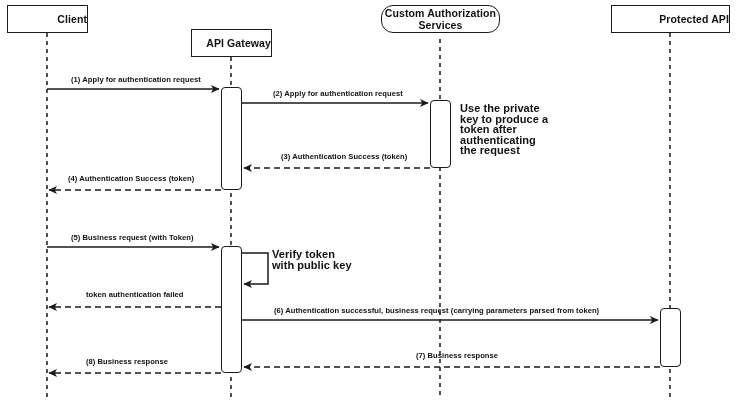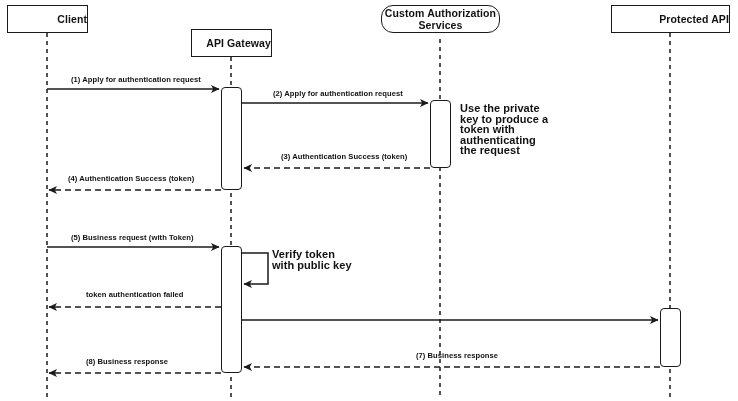--- a/index.html
+++ b/index.html
@@ -133,26 +133,27 @@
 
   <div class="msg-label" style="left:65px; top:233px;">(5) Business request (with Token)</div>
 
   <div class="note-text" style="left:272px; top:249px;">
     <div>Verify token</div>
     <div>with public key</div>
   </div>
 
   <div class="msg-label" style="left:80px; top:290px;">token authentication failed</div>
 
+  <div class="msg-label" style="left:268px; top:306px;">(6) Authentication successful, business request (carrying parameters parsed from token)</div>
 
   <div class="msg-label" style="left:410px; top:351px;">(7) Business response</div>
 
   <div class="msg-label" style="left:80px; top:357px;">(8) Business response</div>
 
   <div class="note-text" style="left:460px; top:103px;">
     <div>Use the private</div>
     <div>key to produce a</div>
-    <div>token with</div>
+    <div>token after</div>
     <div>authenticating</div>
     <div>the request</div>
   </div>
 
 </div>
 
 </body></html>

